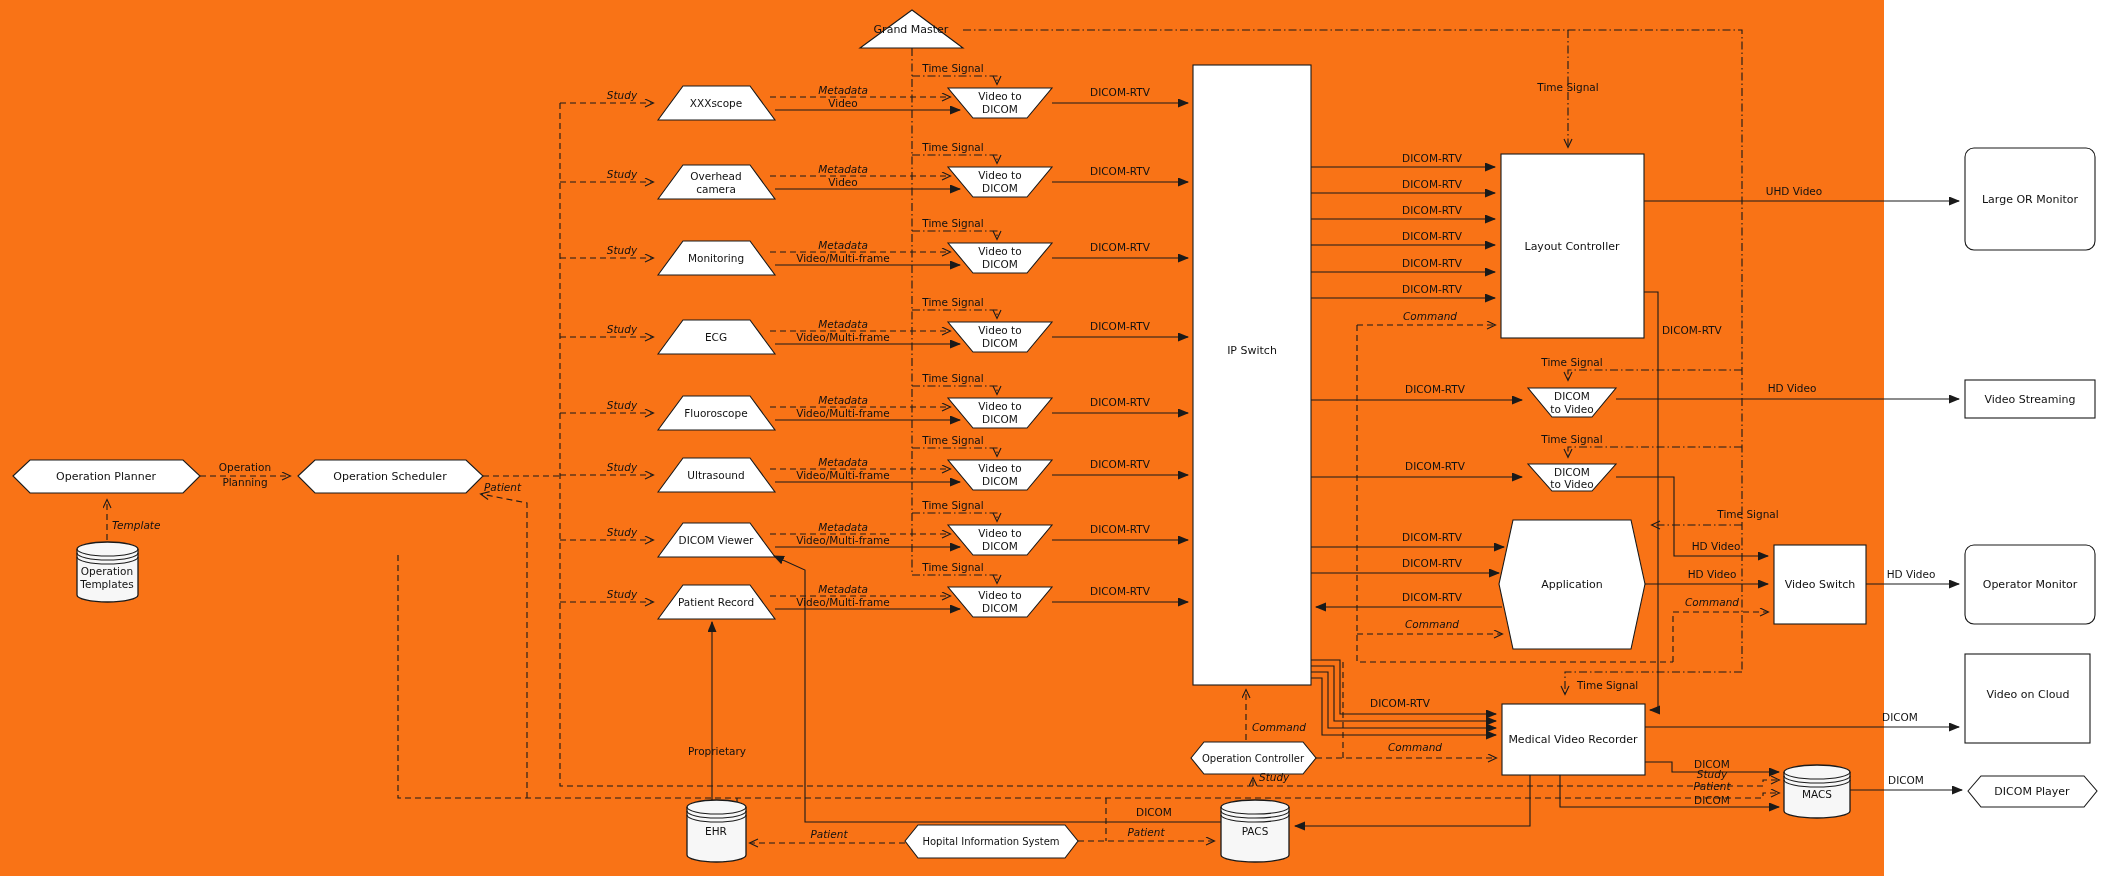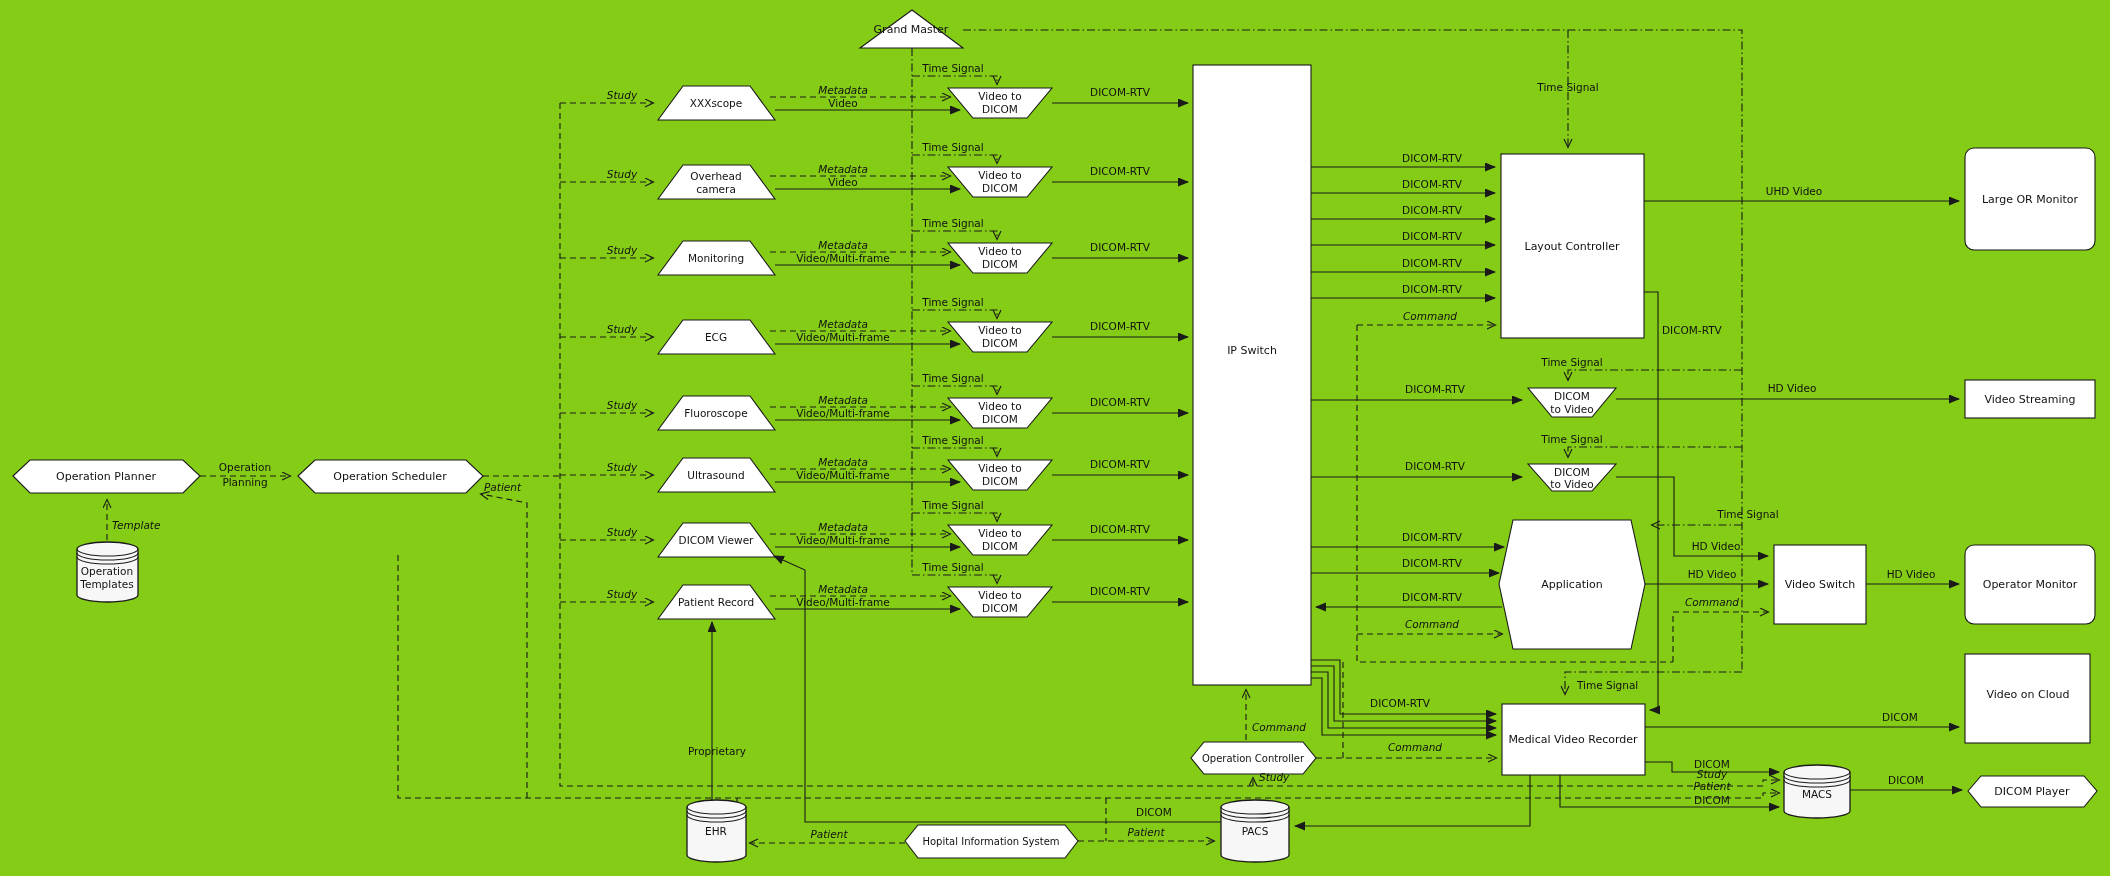--- a/index.html
+++ b/index.html
@@ -1,16 +1,16 @@
 <!DOCTYPE html>
 <html><head>
 <meta charset="utf-8">
 <style>
   html,body{margin:0;padding:0;background:#fff;}
-  #stage{position:relative;width:2110px;height:876px;background:#84cc16;}
+  #stage{position:relative;width:1884px;height:876px;background:#f97316;}
   svg{display:block;}
   svg text{font-family:"DejaVu Sans","Liberation Sans",sans-serif;font-size:10.5px;fill:#111;text-anchor:middle;}
   .nl{font-size:11px;}
   .sm{font-size:10px;}
   .it{font-style:italic;}
   .left{text-anchor:start;}
   .shape{fill:#fff;stroke:#1a1a1a;stroke-width:1.1;}
   .cyl{fill:#f7f7f7;stroke:#1a1a1a;stroke-width:1.3;}
   .ln{fill:none;stroke:#1a1a1a;stroke-width:1.1;}
   .da{stroke-dasharray:6,4;}

